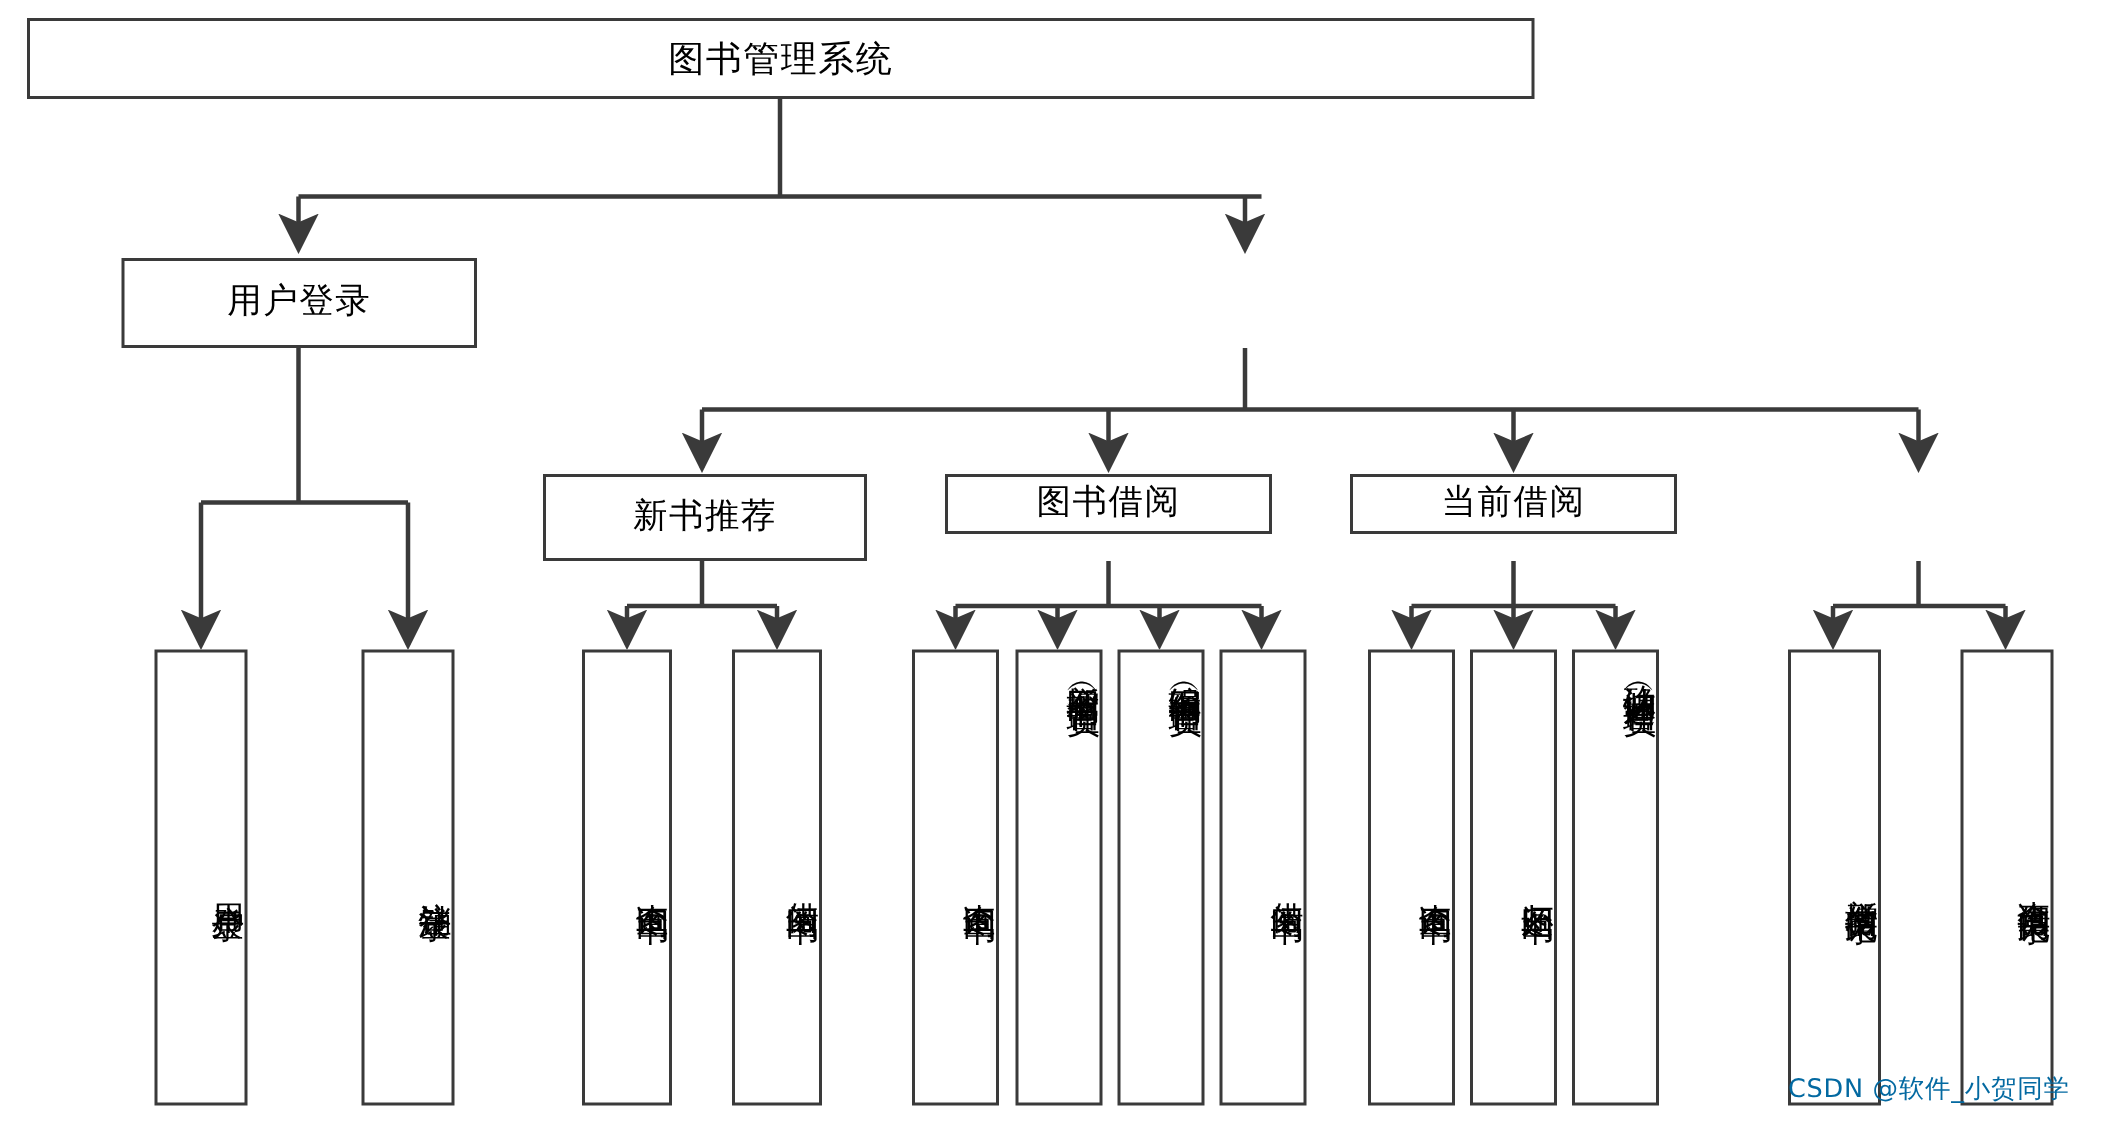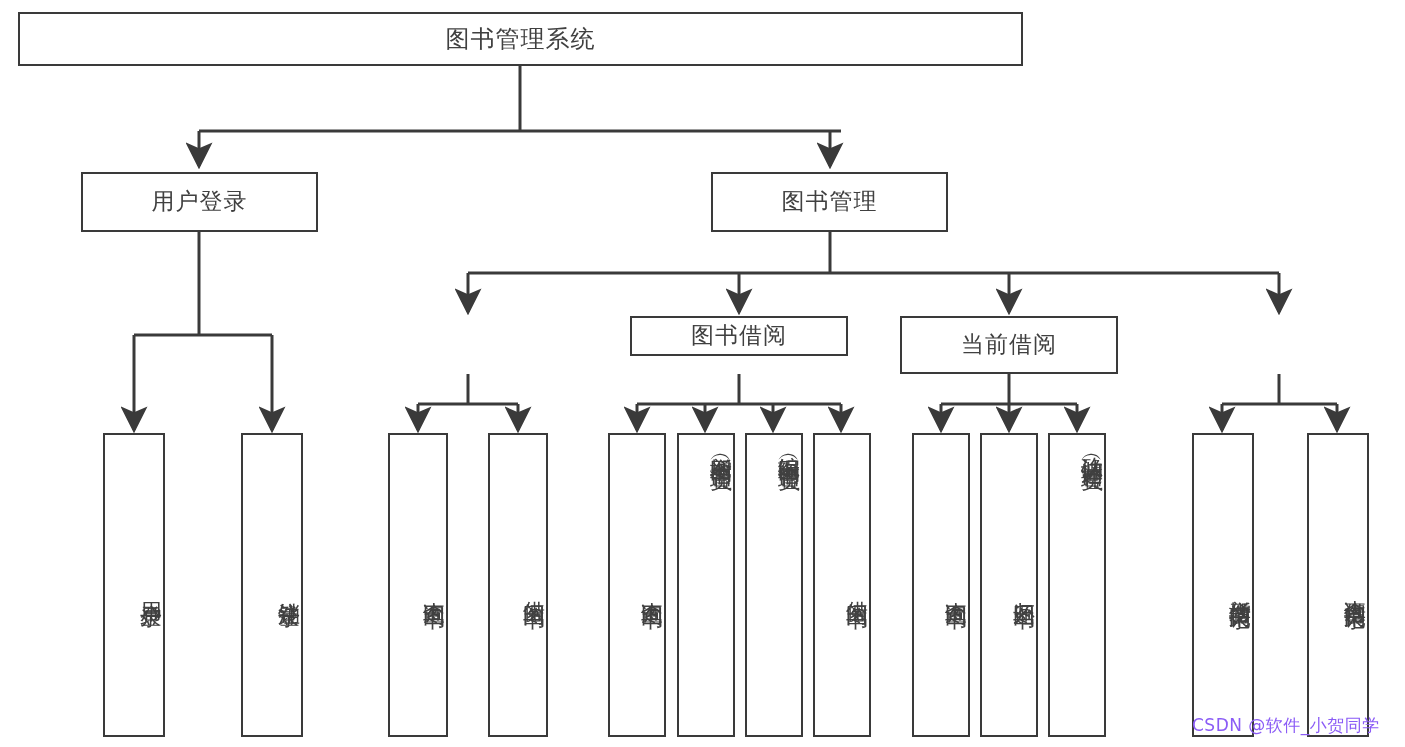--- a/index.html
+++ b/index.html
@@ -24,21 +24,21 @@
     pointer-events: none;
   }
   .node {
     position: absolute;
     box-sizing: border-box;
     border: 2.5px solid #3a3a3a;
     background: #ffffff;
     display: flex;
     align-items: center;
     justify-content: center;
-    color: #404040;
+    color: #000000;
     z-index: 2;
   }
   .node-h {
     font-size: 23px;
     letter-spacing: 1px;
     line-height: 1.1;
     white-space: nowrap;
   }
   .node-root {
     font-size: 24px;
@@ -57,21 +57,21 @@
   .node-v-top {
     align-items: flex-start;
     justify-content: flex-start;
     padding-top: 4px;
   }
   .watermark {
     position: absolute;
     left: 1192px;
     top: 714px;
     font-size: 17px;
-    color: #8b5cf6;
+    color: #0369a1;
     white-space: nowrap;
     letter-spacing: 0.5px;
     z-index: 3;
   }
 </style>
 </head>
 <body>
 
 <div id="canvas">
 
@@ -121,24 +121,24 @@
       <path d="M 1279 374 L 1279 404"></path>
       <path d="M 1222 404 L 1337 404"></path>
       <path d="M 1222 404 L 1222 430" marker-end="url(#arrow)"></path>
       <path d="M 1337 404 L 1337 430" marker-end="url(#arrow)"></path>
     </g>
   </svg>
 
   <div class="node node-h node-root" style="left:18px; top:12px; width:1005px; height:54px;">图书管理系统</div>
 
   <div class="node node-h" style="left:81px; top:172px; width:237px; height:60px;">用户登录</div>
-  <div class="node node-h" style="left:711px; top:172px; width:237px; height:60px;">图书管理</div>
 
+  <div class="node node-h" style="left:362px; top:316px; width:216px; height:58px;">新书推荐</div>
   <div class="node node-h" style="left:630px; top:316px; width:218px; height:40px;">图书借阅</div>
-  <div class="node node-h" style="left:900px; top:316px; width:218px; height:58px;">当前借阅</div>
+  <div class="node node-h" style="left:900px; top:316px; width:218px; height:40px;">当前借阅</div>
 
   <div class="node node-v" style="left:103px; top:433px; width:62px; height:304px;">用户登录</div>
   <div class="node node-v" style="left:241px; top:433px; width:62px; height:304px;">注销登录</div>
 
   <div class="node node-v" style="left:388px; top:433px; width:60px; height:304px;">查询图书</div>
   <div class="node node-v" style="left:488px; top:433px; width:60px; height:304px;">借阅图书</div>
 
   <div class="node node-v" style="left:608px; top:433px; width:58px; height:304px;">查询图书</div>
   <div class="node node-v node-v-top" style="left:677px; top:433px; width:58px; height:304px;">新增图书（管理员）</div>
   <div class="node node-v node-v-top" style="left:745px; top:433px; width:58px; height:304px;">编辑图书（管理员）</div>

